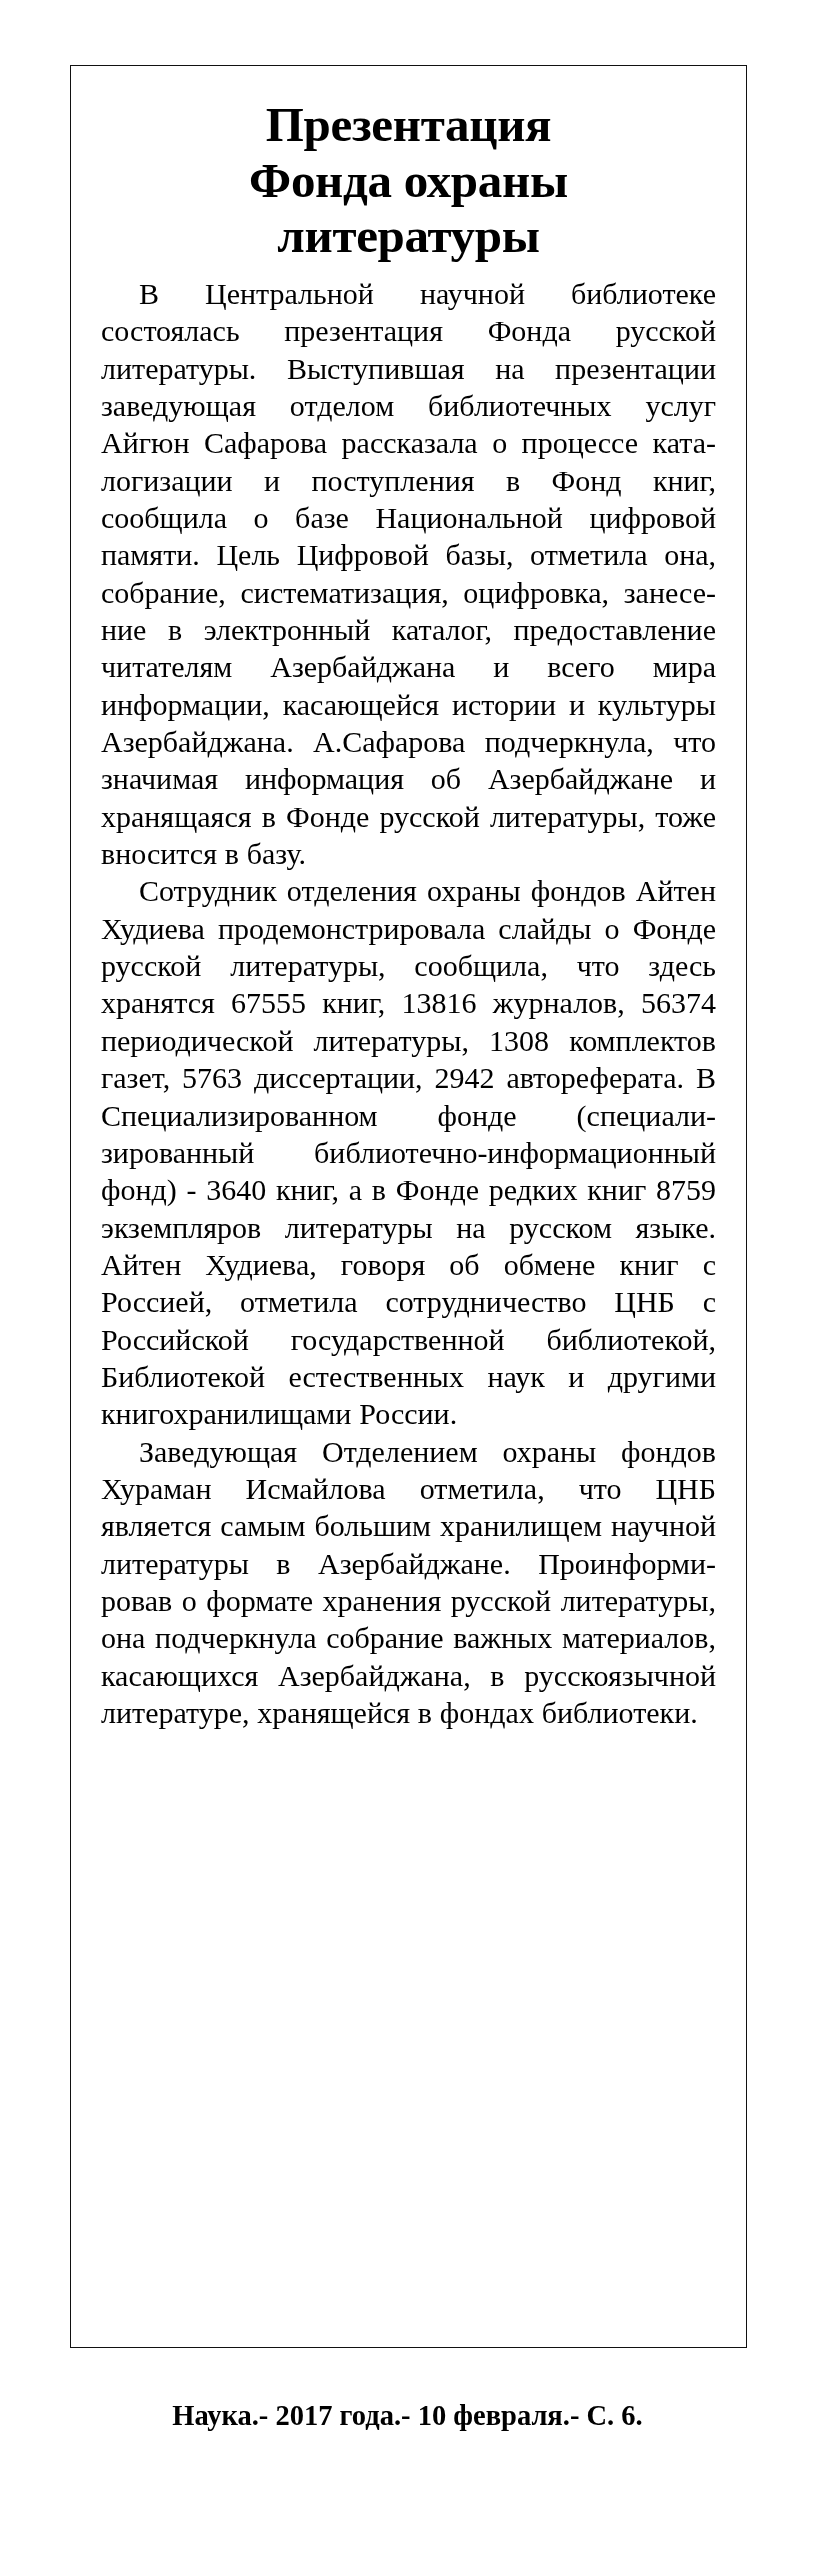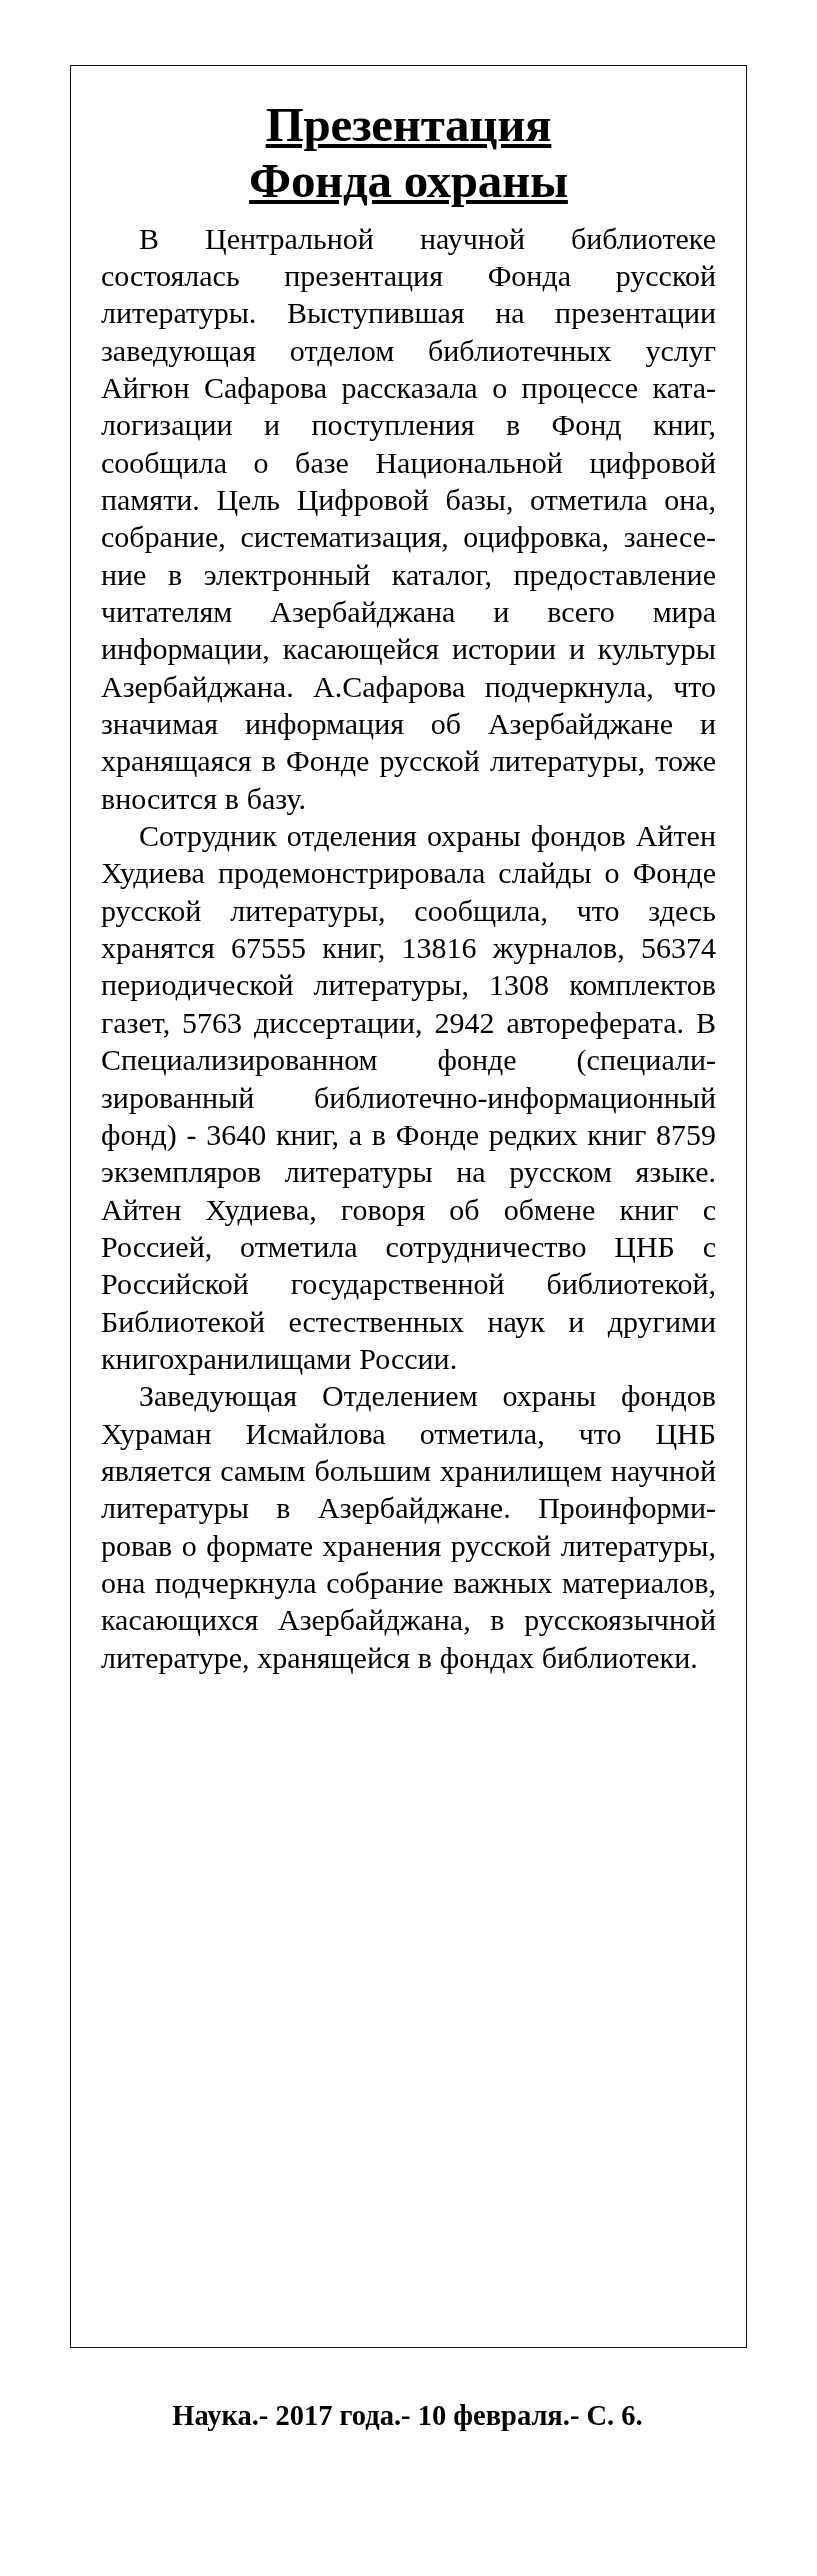--- a/index.html
+++ b/index.html
@@ -37,21 +37,20 @@
     font-weight: bold;
     font-size: 49px;
     line-height: 1.13;
     letter-spacing: -0.3px;
     margin: 5.2px 0 11.7px 0;
     color: #000;
   }
   .headline .hl-line {
     display: block;
     white-space: nowrap;
-    text-decoration: underline;
   }
   .body-text p {
     margin: 0;
     text-align: justify;
     text-indent: 38px;
     font-size: 30px;
     line-height: 1.245;
     font-family: "Liberation Serif", serif;
     color: #000;
     hyphens: manual;
@@ -83,20 +82,21 @@
 </head>
 <body>
 
 <div class="page">
 
   <div class="clipping">
 
     <div class="headline">
       <span class="hl-line">Презентация</span>
       <span class="hl-line">Фонда охраны</span>
+      <span class="hl-line">литературы</span>
     </div>
 
     <div class="body-text">
       <p>В Центральной научной библиоте­ке состоялась презентация Фонда русской литературы. Выступившая на презентации заведующая отде­лом библиотечных услуг Айгюн Са­фарова рассказала о процессе ката­логизации и поступления в Фонд книг, сообщила о базе Националь­ной цифровой памяти. Цель Цифро­вой базы, отметила она, собрание, систематизация, оцифровка, занесе­ние в электронный каталог, предос­тавление читателям Азербайджана и всего мира информации, касающей­ся истории и культуры Азербайджа­на. А.Сафарова подчеркнула, что значимая информация об Азербайд­жане и хранящаяся в Фонде русской литературы, тоже вносится в базу.</p>
       <p>Сотрудник отделения охраны фондов Айтен Худиева продемон­стрировала слайды о Фонде русской литературы, сообщила, что здесь хранятся 67555 книг, 13816 журна­лов, 56374 периодической литерату­ры, 1308 комплектов газет, 5763 дис­сертации, 2942 автореферата. В Спе­циализированном фонде (специали­зированный библиотечно-информа­ционный фонд) - 3640 книг, а в Фон­де редких книг 8759 экземпляров литературы на русском языке. Айтен Худиева, говоря об обмене книг с Россией, отметила сотрудничество ЦНБ с Российской государственной библиотекой, Библиотекой естест­венных наук и другими книгохрани­лищами России.</p>
       <p>Заведующая Отделением охраны фондов Хураман Исмайлова отмети­ла, что ЦНБ является самым боль­шим хранилищем научной литерату­ры в Азербайджане. Проинформи­ровав о формате хранения русской литературы, она подчеркнула собра­ние важных материалов, касающих­ся Азербайджана, в русскоязычной литературе, хранящейся в фондах библиотеки.</p>
     </div>
 
   </div>
 

